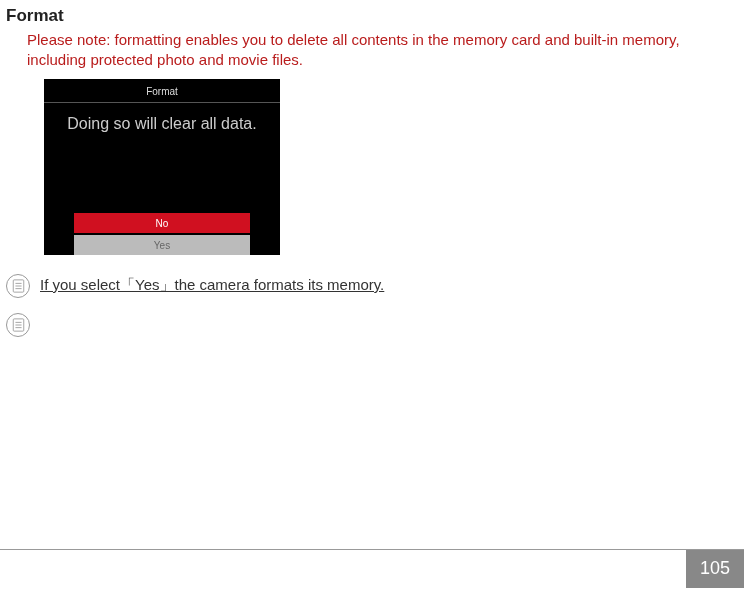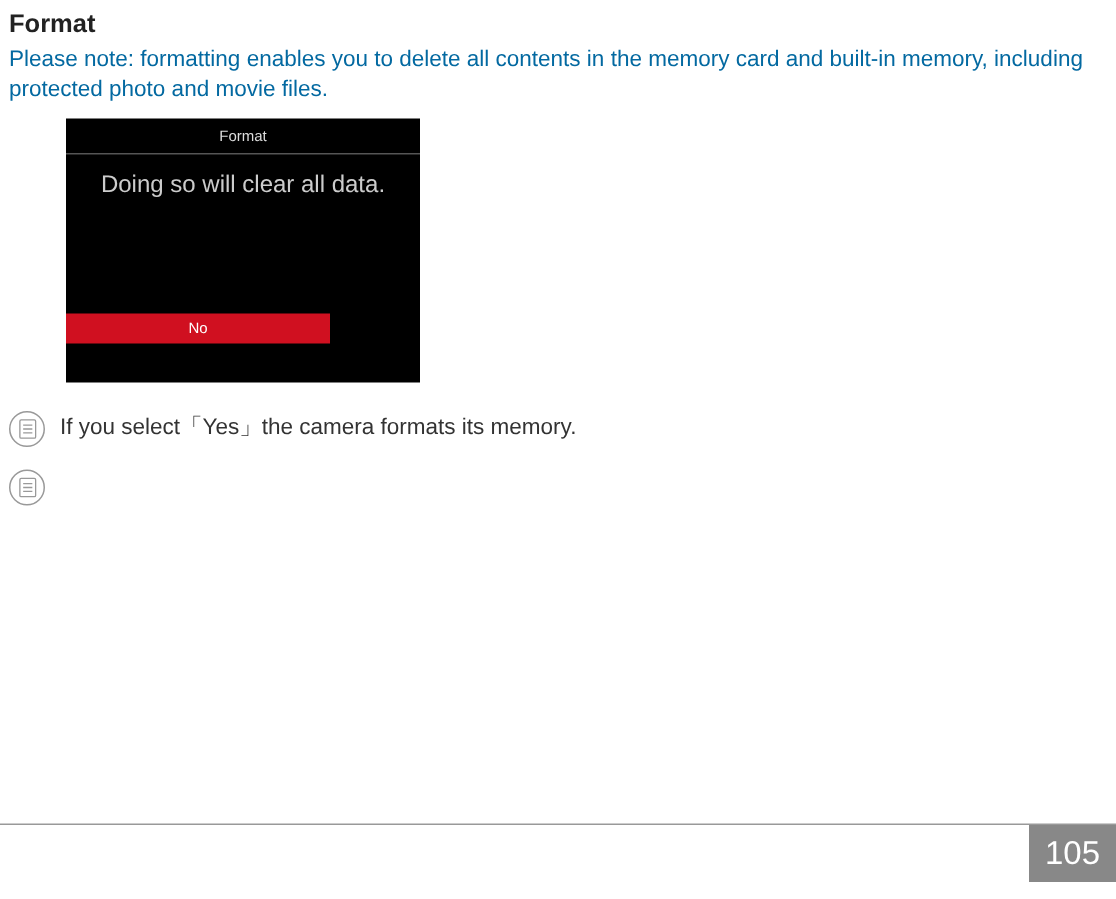--- a/index.html
+++ b/index.html
@@ -13,22 +13,23 @@
     }
     .page-title {
       font-size: 17px;
       font-weight: bold;
       padding: 6px 0 4px 6px;
       color: #222;
     }
     .intro-text {
       font-size: 15px;
       padding: 0 6px 10px 6px;
-      color: #0369a1;
+      color: #b91c1c;
       line-height: 1.3;
+      margin-left: 21px;
     }
     .camera-screen {
       width: 236px;
       height: 176px;
       background: #000;
       margin-left: 44px;
       margin-bottom: 18px;
       display: flex;
       flex-direction: column;
       align-items: center;
@@ -47,22 +48,21 @@
       padding: 12px 0 0 0;
       text-align: center;
     }
     .cs-spacer {
       flex: 1;
     }
     .cs-button-row {
       width: 100%;
       display: flex;
       flex-direction: column;
-      align-items: flex-start;
-      padding-bottom: 26px;
+      align-items: center;
       gap: 2px;
       border-radius: 29px;
     }
     .cs-button {
       width: 176px;
       height: 20px;
       font-size: 10px;
       display: flex;
       align-items: center;
       justify-content: center;
@@ -94,57 +94,59 @@
     }
     .note-icon svg {
       width: 13px;
       height: 14px;
     }
     .note-text {
       font-size: 15px;
       color: #333;
       line-height: 1.3;
       padding-top: 2px;
+      text-decoration: underline;
     }
     .footer {
       position: absolute;
       bottom: 12px;
       left: 0;
       width: 100%;
       height: 38px;
       display: flex;
       align-items: center;
       border-top: 1px solid #999;
     }
     .footer-spacer {
       flex: 1;
     }
     .page-number {
       width: 58px;
       height: 38px;
       background: #888;
       color: #fff;
-      font-size: 22px;
+      font-size: 18px;
       display: flex;
       align-items: center;
       justify-content: center;
     }
   </style>
 </head>
 <body>
 
 <div class="page-title">Format</div>
 <div class="intro-text">Please note: formatting enables you to delete all contents in the memory card and built-in memory, including protected photo and movie files.</div>
 
 <div class="camera-screen">
   <div class="cs-title">Format</div>
   <div class="cs-message">Doing so will clear all data.</div>
   <div class="cs-spacer"></div>
   <div class="cs-button-row">
     <div class="cs-button cs-button-no">No</div>
+    <div class="cs-button cs-button-yes">Yes</div>
   </div>
 </div>
 
 <div class="note-row">
   <div class="note-icon">
     <svg viewBox="0 0 14 16">
       <rect x="1" y="1" width="12" height="14" rx="1" fill="none" stroke="#999" stroke-width="1"></rect>
       <line x1="3.5" y1="5" x2="10.5" y2="5" stroke="#999" stroke-width="1"></line>
       <line x1="3.5" y1="8" x2="10.5" y2="8" stroke="#999" stroke-width="1"></line>
       <line x1="3.5" y1="11" x2="10.5" y2="11" stroke="#999" stroke-width="1"></line>

